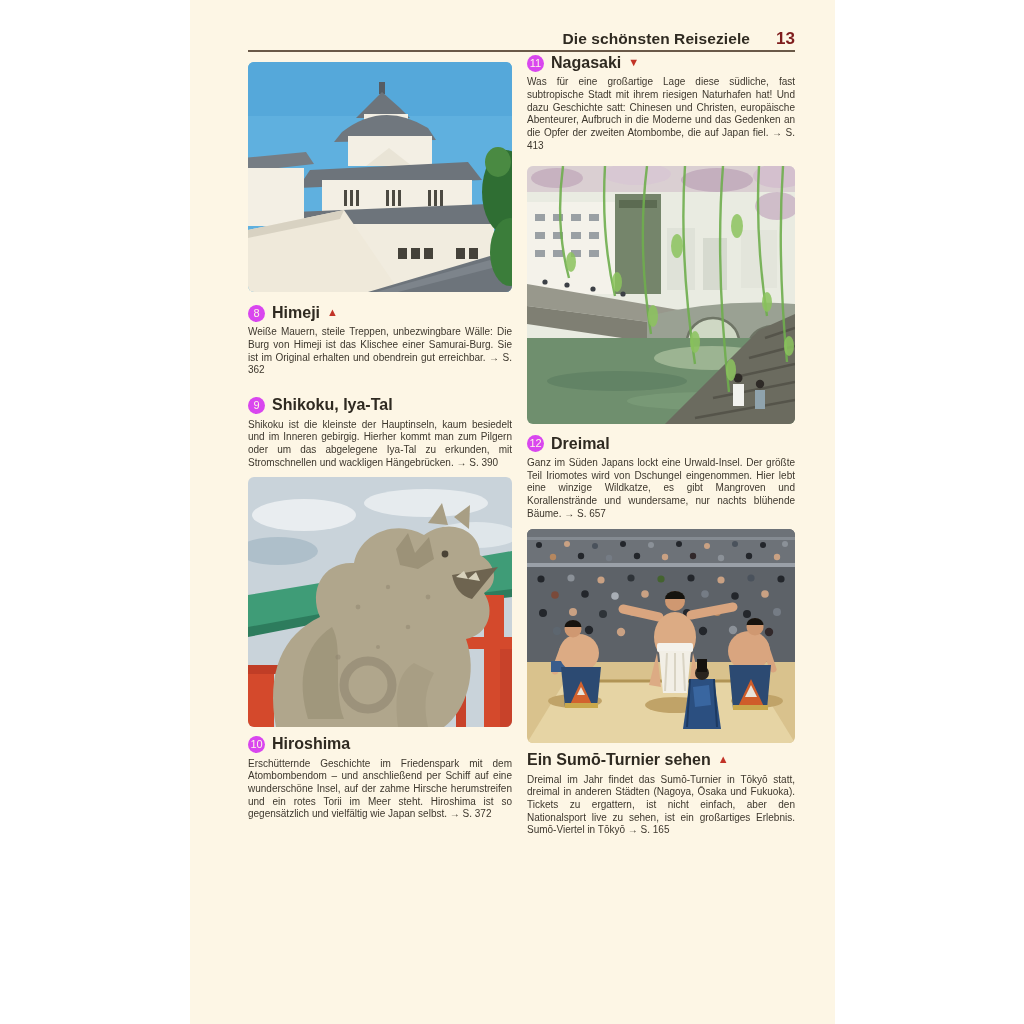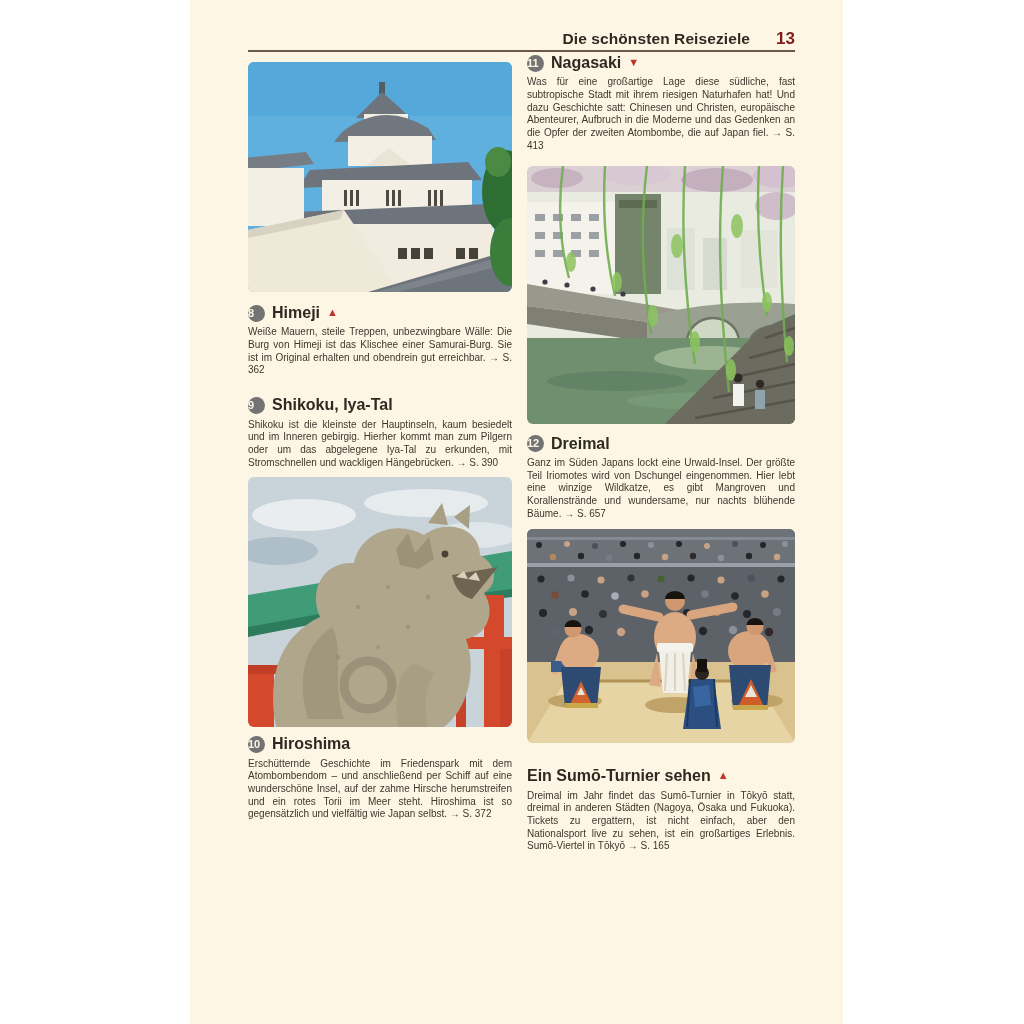--- a/index.html
+++ b/index.html
@@ -2,40 +2,40 @@
 <html lang="de"><head>
 <meta charset="utf-8">
 <style>
   html,body{margin:0;padding:0;}
   body{
     width:1024px;height:1024px;background:#ffffff;
     font-family:"Liberation Sans", sans-serif;
     -webkit-font-smoothing:antialiased;
   }
   .canvas{position:relative;width:1024px;height:1024px;background:#ffffff;overflow:hidden;}
-  .page{position:absolute;left:190px;top:0;width:645px;height:1024px;background:#fdf6e5;padding-left:8px;}
+  .page{position:absolute;left:190px;top:0;width:645px;height:1024px;background:#fdf6e5;}
   .page-header{
     position:absolute;left:58px;top:29px;width:547px;
     display:flex;justify-content:flex-end;align-items:baseline;gap:26px;
   }
   .header-title{font-size:15.5px;font-weight:bold;color:#2f2a21;letter-spacing:.1px;}
   .header-page-number{font-size:17px;font-weight:700;color:#7f1d1d;}
   .header-rule{position:absolute;left:58px;top:50px;width:547px;height:0;border-top:2px solid #6a5948;}
   .col{position:absolute;top:0;}
   .col-left{left:58px;width:264px;}
   .col-right{left:337px;width:268px;}
   figure.photo{margin:0;border-radius:6px;overflow:hidden;display:block;line-height:0;}
   h2.section-heading{
     margin:0;display:flex;align-items:center;gap:7px;
     font-size:16px;font-weight:bold;color:#2f2a21;line-height:1.15;
   }
   .badge{
     flex:0 0 auto;width:17px;height:17px;border-radius:50%;
-    background:#737373;color:#fdf6e5;
-    font-size:11px;font-weight:bold;line-height:17px;
+    background:#d946ef;color:#fdf6e5;
+    font-size:11px;font-weight:normal;line-height:17px;text-align:center;
   }
   .marker{color:#c23327;font-size:11px;line-height:1;transform:translateY(-1px);}
   p.section-body{
     margin:4px 0 0 0;font-size:10px;line-height:1.27;color:#3d372d;
     text-align:justify;hyphens:auto;-webkit-hyphens:auto;
   }
 </style>
 </head>
 <body>
 
@@ -372,21 +372,21 @@
           <ellipse cx="222" cy="122" rx="21" ry="20" fill="#d9a57f"></ellipse>
           <circle cx="228" cy="98" r="8.5" fill="#cf9871"></circle>
           <path d="M219.5 96 a8.5 7 0 0 1 17 0 Z" fill="#17130e"></path>
           <path d="M202 136 L244 136 L240 180 L206 180 Z" fill="#2c4a72"></path>
           <path d="M210 180 L224 150 L238 180 Z" fill="#cf5d2a"></path>
           <path d="M218 168 L224 156 L230 168 Z" fill="#e8e4da"></path>
           <rect x="206" y="176" width="35" height="5" fill="#c9a84c"></rect>
         </svg>
       </figure>
 
-      <h2 class="section-heading" style="margin-top:24px;">
+      <h2 class="section-heading" style="margin-top:8px;">
         <span>Ein Sumō-Turnier sehen</span>
         <span class="marker">▲</span>
       </h2>
       <p class="section-body">Dreimal im Jahr findet das Sumō-Turnier in Tōkyō statt, dreimal in anderen Städten (Nagoya, Ōsaka und Fukuoka). Tickets zu ergattern, ist nicht einfach, aber den Nationalsport live zu sehen, ist ein großartiges Erlebnis. Sumō-Viertel in Tōkyō → S. 165</p>
 
     </div>
   </div>
 </div>
 
 </body></html>

